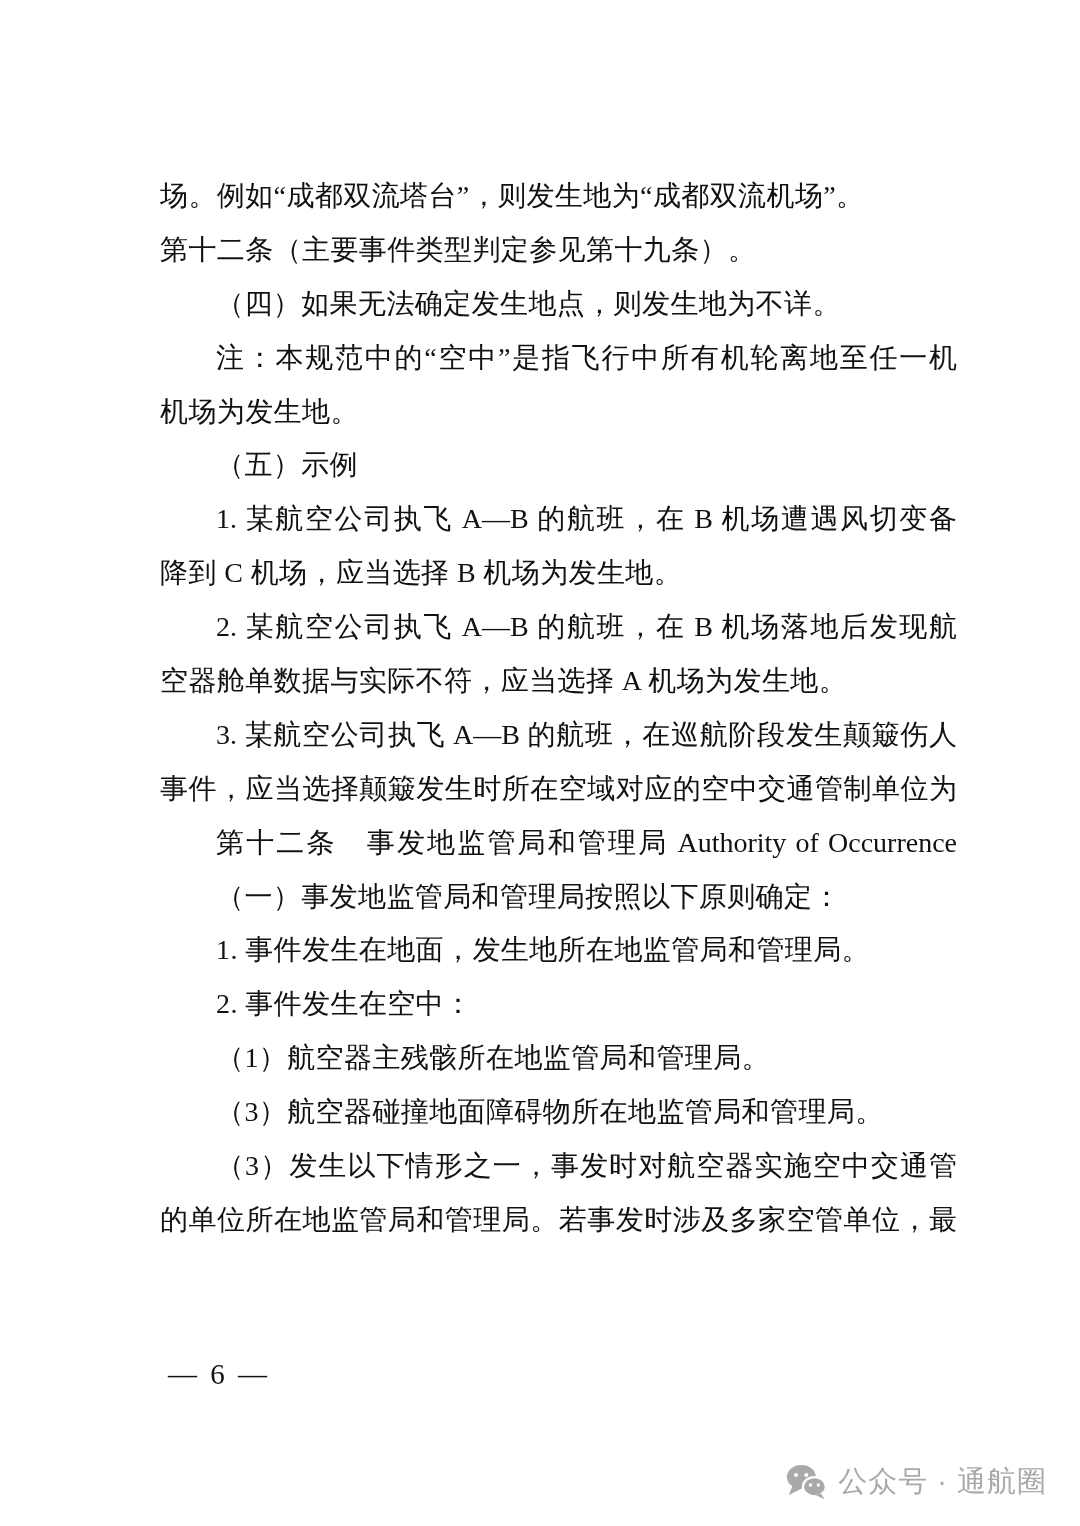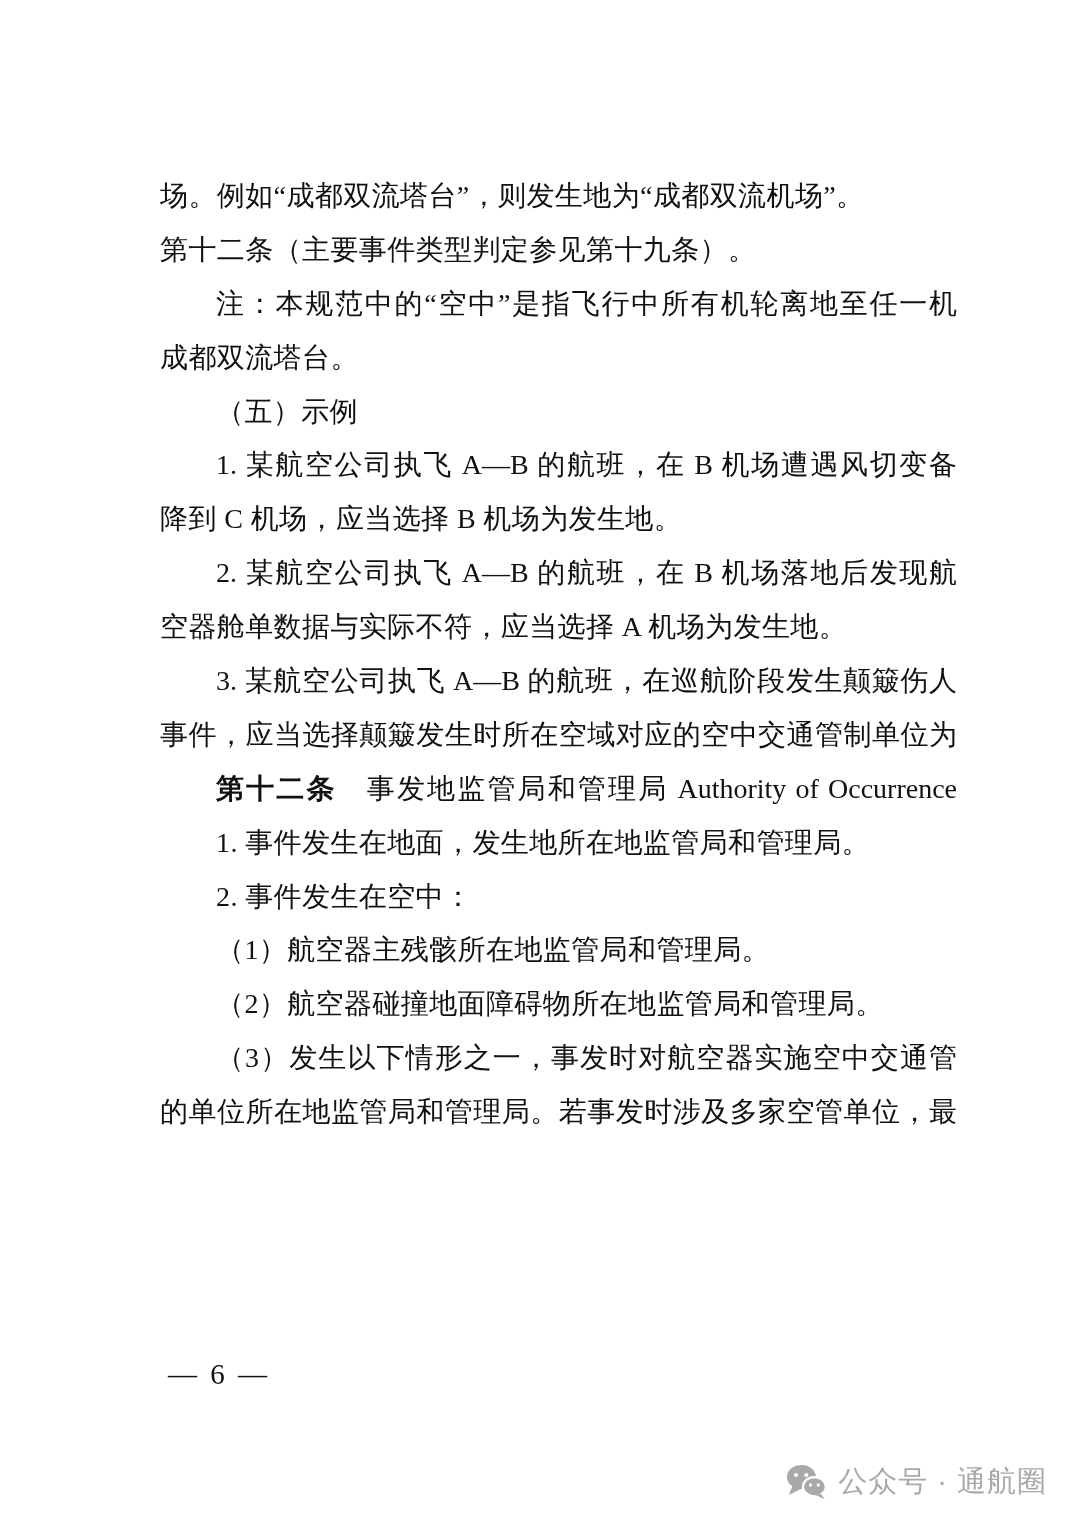--- a/index.html
+++ b/index.html
@@ -27,21 +27,21 @@
   }
   .line.full{
     white-space:normal;
     letter-spacing:0;
     text-align:justify;
     text-align-last:justify;
     overflow:hidden;
   }
   .line.indent{padding-left:56px;}
   .bold{
-    font-weight:bold;
+    font-weight:normal;
     font-family:"Liberation Sans","DejaVu Sans",sans-serif;
   }
   .page-number{
     position:absolute;
     left:168px;top:1356px;
     font-size:29px;
     line-height:36px;
     letter-spacing:3px;
     color:#111111;
   }
@@ -60,34 +60,36 @@
   .footer svg{display:block;}
 </style>
 </head>
 <body>
 
 <div class="page">
 
   <div class="content" id="doc-lines">
       <div class="line">场。例如“成都双流塔台”，则发生地为“成都双流机场”。</div>
       <div class="line">第十二条（主要事件类型判定参见第十九条）。</div>
+      <div class="line indent">（四）如果无法确定发生地点，则发生地为不详。</div>
       <div class="line indent full">注：本规范中的“空中”是指飞行中所有机轮离地至任一机</div>
-      <div class="line">成都双流塔台。</div>
+      <div class="line">机场为发生地。</div>
       <div class="line indent">（五）示例</div>
       <div class="line indent full">1. 某航空公司执飞 A—B 的航班，在 B 机场遭遇风切变备</div>
       <div class="line">降到 C 机场，应当选择 B 机场为发生地。</div>
       <div class="line indent full">2. 某航空公司执飞 A—B 的航班，在 B 机场落地后发现航</div>
       <div class="line">空器舱单数据与实际不符，应当选择 A 机场为发生地。</div>
       <div class="line indent full">3. 某航空公司执飞 A—B 的航班，在巡航阶段发生颠簸伤人</div>
       <div class="line full">事件，应当选择颠簸发生时所在空域对应的空中交通管制单位为</div>
       <div class="line indent full"><span class="bold">第十二条</span><span>　事发地监管局和管理局 Authority of Occurrence</span></div>
+      <div class="line indent">（一）事发地监管局和管理局按照以下原则确定：</div>
       <div class="line indent">1. 事件发生在地面，发生地所在地监管局和管理局。</div>
       <div class="line indent">2. 事件发生在空中：</div>
       <div class="line indent">（1）航空器主残骸所在地监管局和管理局。</div>
-      <div class="line indent">（2）航空器碰撞地面障碍物所在地监管局和管理局。</div>
+      <div class="line indent">（3）航空器碰撞地面障碍物所在地监管局和管理局。</div>
       <div class="line indent full">（3）发生以下情形之一，事发时对航空器实施空中交通管制</div>
       <div class="line full">的单位所在地监管局和管理局。若事发时涉及多家空管单位，最</div>
     </div>
 
   <div class="page-number">— 6 —</div>
 
   <div class="footer">
     <span>
       <svg width="41" height="36" viewBox="0 0 44 38" xmlns="http://www.w3.org/2000/svg">
         <g fill="#a9a9a9">

